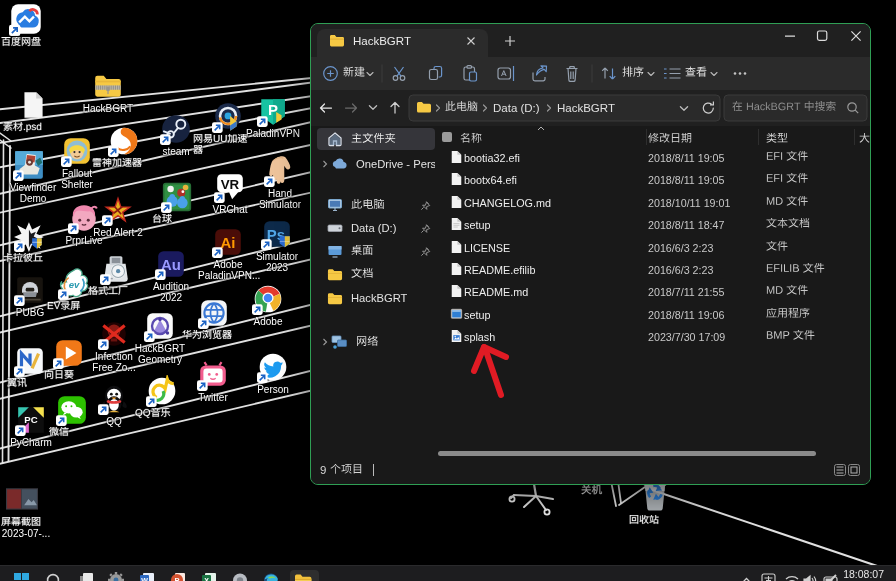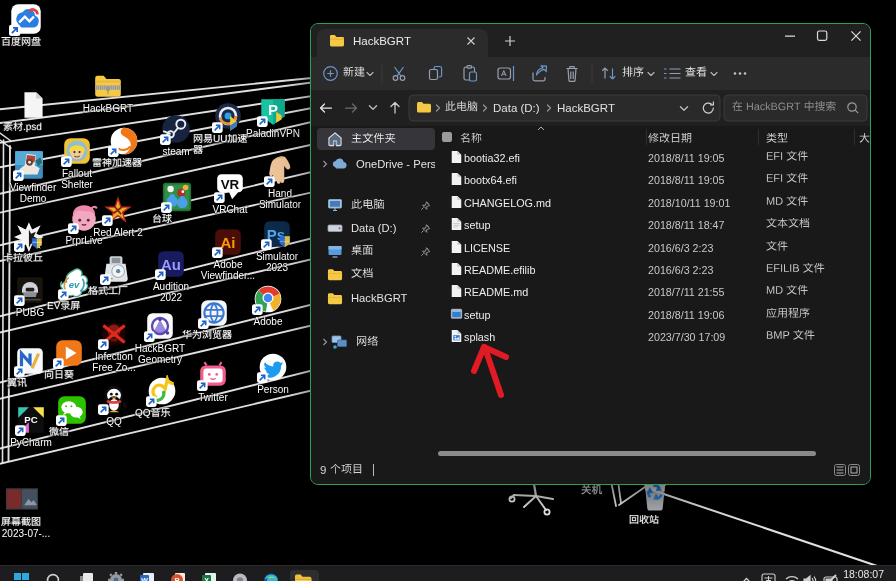--- a/index.html
+++ b/index.html
@@ -404,21 +404,21 @@
     <svg width="32" height="32" viewBox="0 0 30 30">
       <rect x="3" y="3" width="24" height="24" rx="5" fill="#4a0d08"></rect>
       <text x="15" y="21" font-size="14" font-weight="bold" fill="#ff9a00" text-anchor="middle" font-family="Liberation Sans">Ai</text>
       <g>
         <rect x="0" y="20" width="10" height="10" rx="2" fill="#fff"></rect>
         <path d="M2.5 27.5 L7 23 M3.6 22.8 L7.2 22.8 L7.2 26.4" stroke="#1b62c4" stroke-width="1.5" fill="none"></path>
       </g>
     </svg>
     <div class="dl" style="left:-14px;top:33px;width:60px">
       <div class="ll"><span>Adobe</span></div>
-      <div class="ll"><span>Viewfinder...</span></div>
+      <div class="ll"><span>PaladinVPN...</span></div>
     </div>
   </div>
 <div class="di" style="left:14px;top:220px;width:32px;height:32px">
     <svg width="32" height="32" viewBox="0 0 30 30">
       <path d="M14 2l3 7 8-4-4 8 7 3-7 3 4 8-8-4-3 7-3-7-8 4 4-8-7-3 7-3-4-8 8 4z" fill="#f4f4f4"></path>
       <path d="M14 9l2 4 4.5-2-2 4.5 4 2-4 2 2 4.5-4.5-2-2 4z" fill="#1a1a1e"></path>
       <path d="M17 17h9v6.5l-4.5 3.5L17 23.5z" fill="#2b6cd4"></path>
       <path d="M21.5 17h4.5v6.5l-4.5 3.5z" fill="#e8c43c"></path>
       <path d="M17 20.5h9v0.5h-9z" fill="#fff"></path>
       <g>

